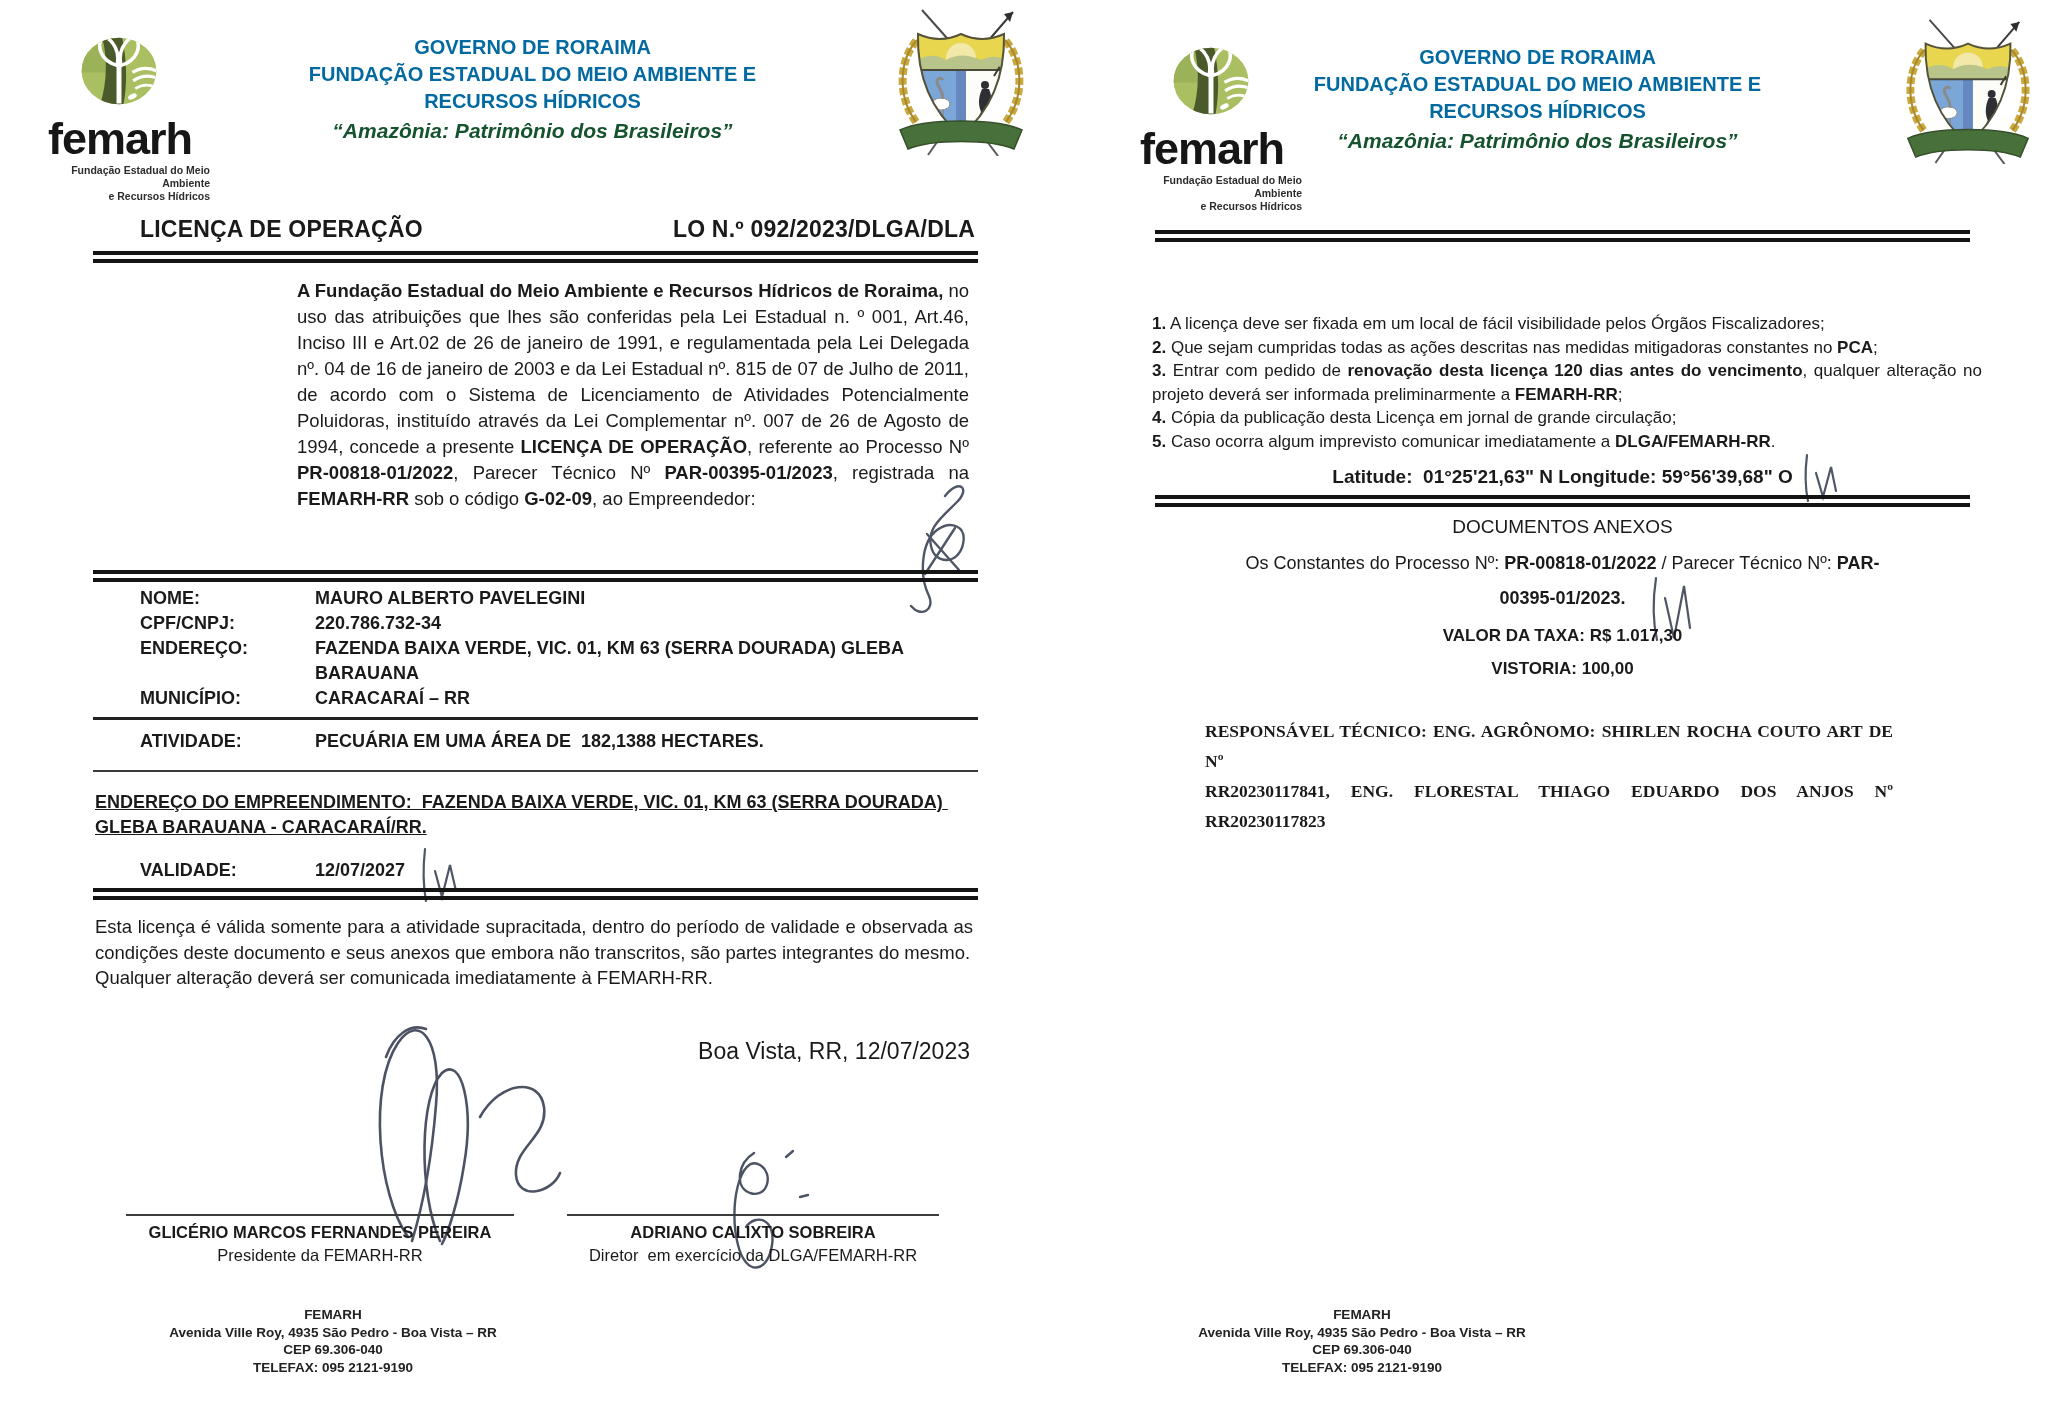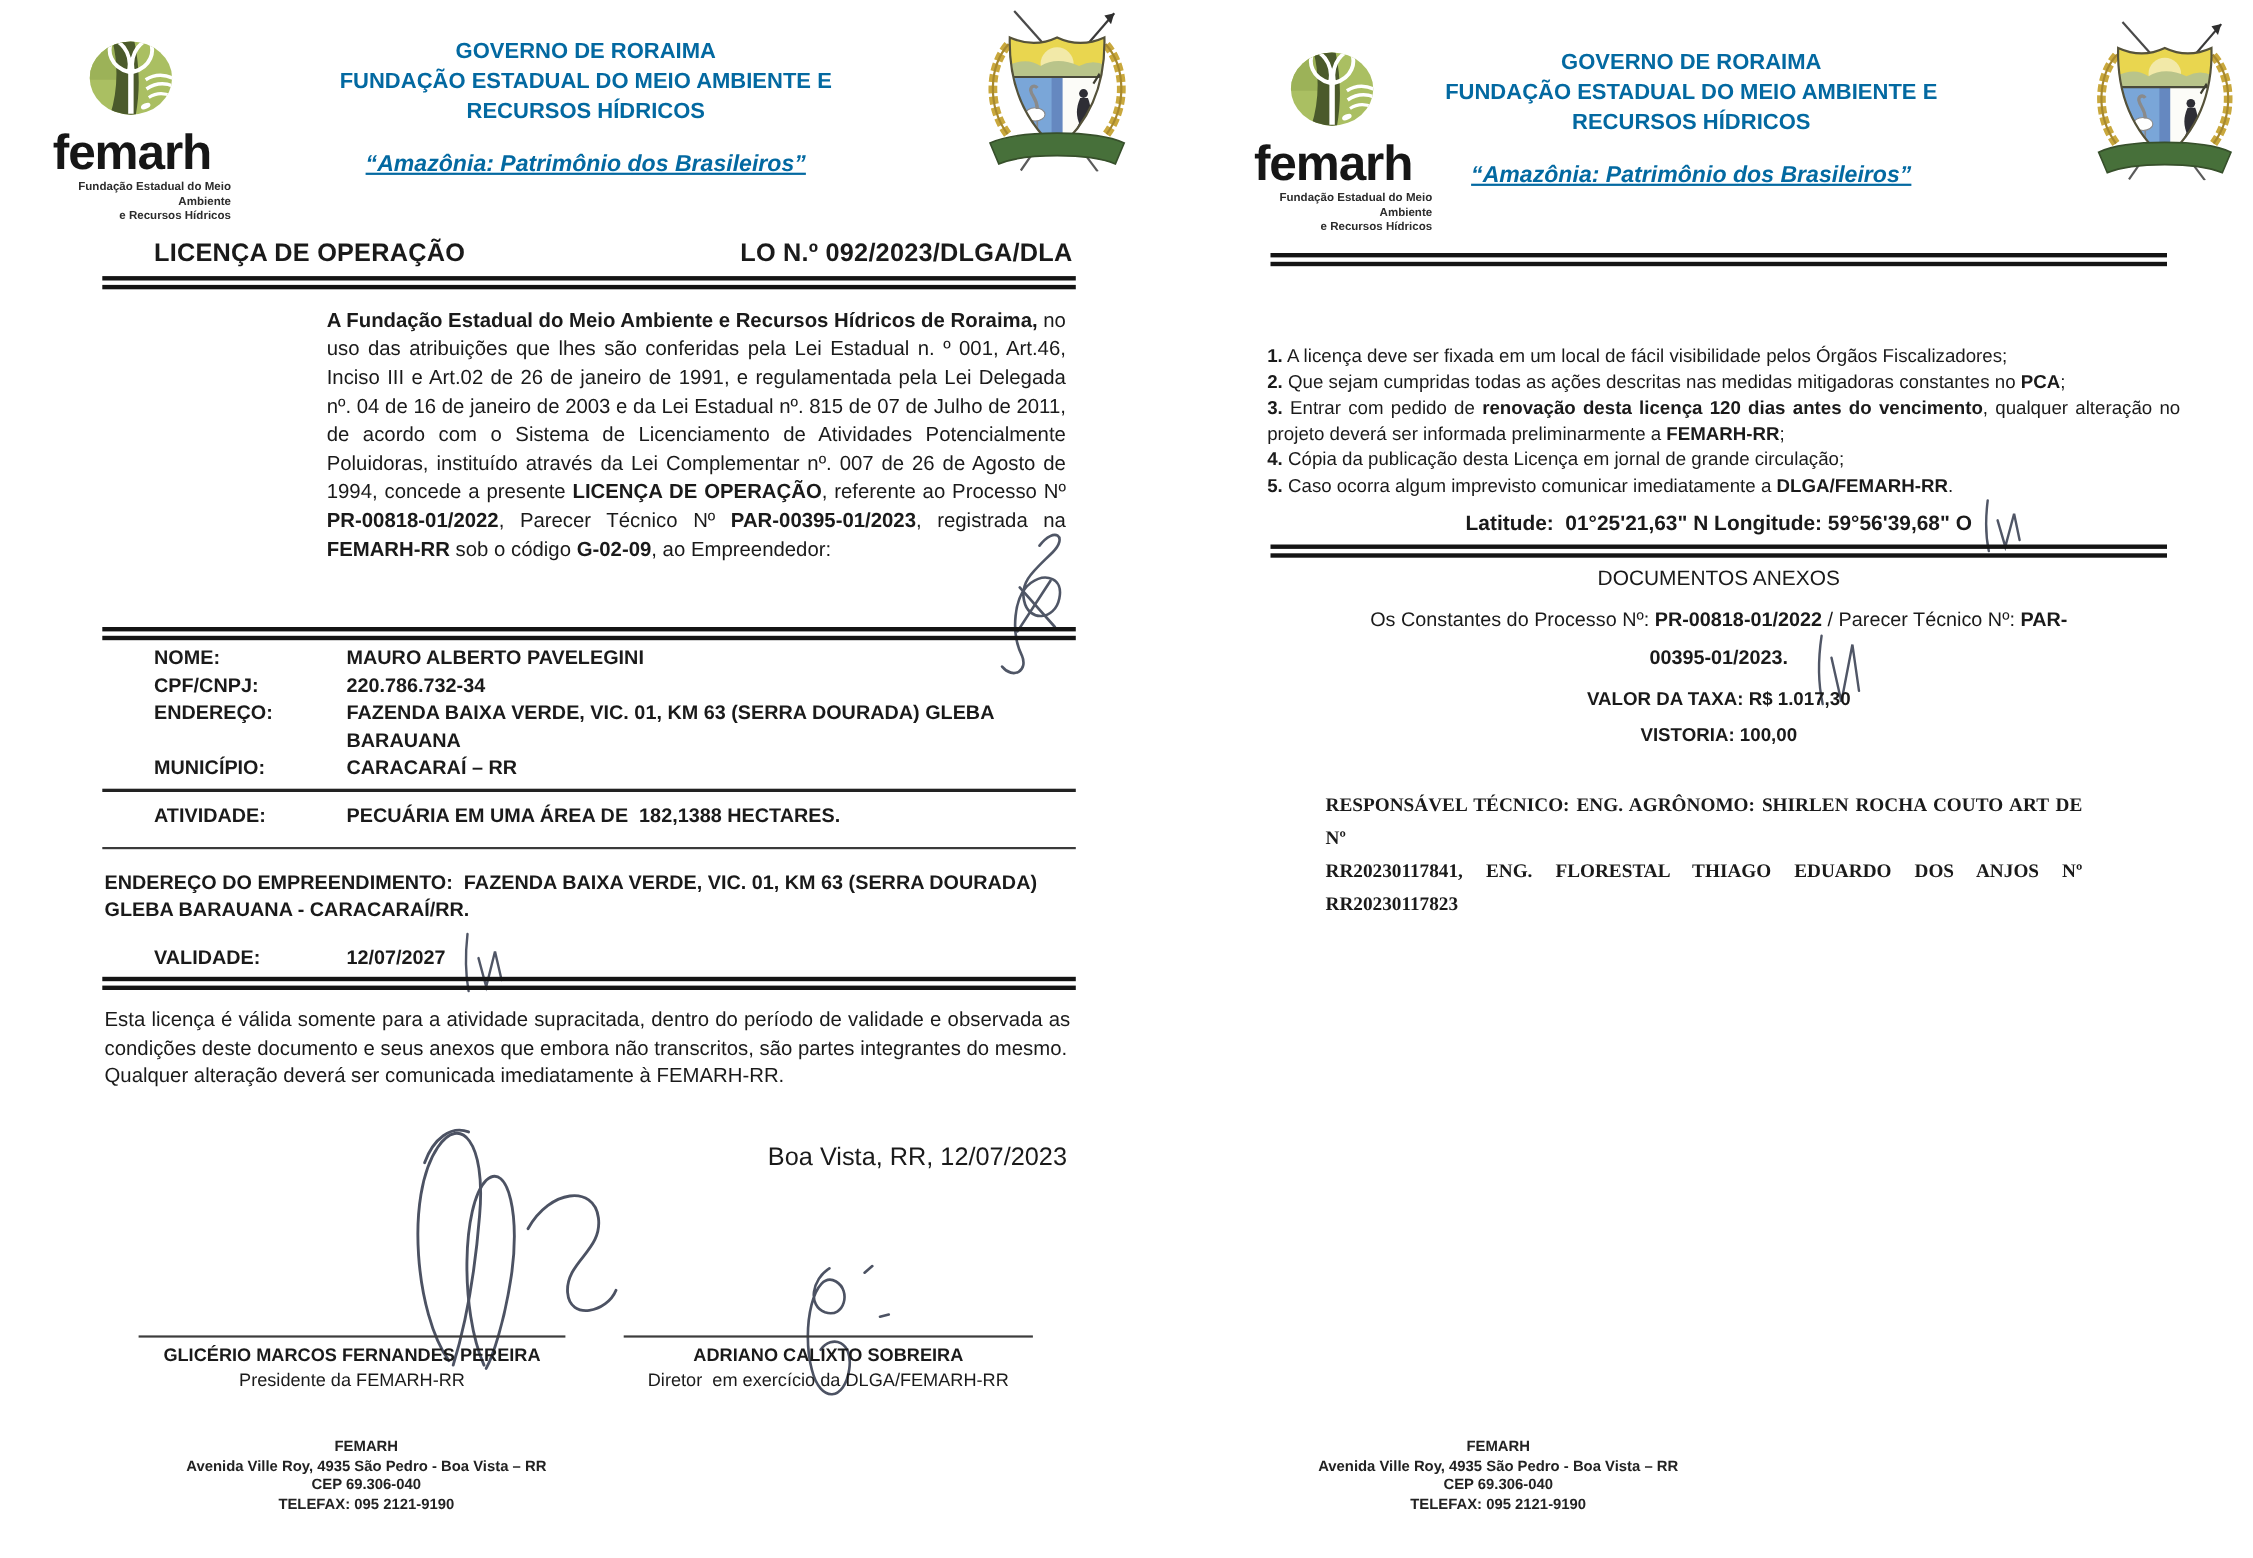--- a/index.html
+++ b/index.html
@@ -7,34 +7,34 @@
        font-family:"Liberation Sans","DejaVu Sans",sans-serif;color:#1a1a1a;}
   .canvas{position:absolute;inset:0;background:#fff;}
   .page{position:absolute;top:0;width:1024px;height:1416px;}
   .abs{position:absolute;}
 
   
   .logo-word{font-weight:700;font-size:45px;line-height:1;letter-spacing:-1px;color:#161616;text-align:center;margin-top:2px;}
   .logo-sub{font-size:10.5px;line-height:1.25;text-align:right;color:#2c2c2c;font-weight:600;margin-top:3px;}
   .org{text-align:center;}
   .org-l{font-weight:700;font-size:20px;line-height:27px;color:#0369a1;}
-  .motto{font-weight:700;font-style:italic;font-size:21px;line-height:26px;color:#0369a1;margin-top:21px;text-decoration:underline;}
+  .motto{font-weight:700;font-style:italic;font-size:21px;line-height:26px;color:#14532d;margin-top:3px;}
 
   
   .rule2{border-top:4px solid #141414;border-bottom:4px solid #141414;height:4px;}
   .rule-med{border-top:3px solid #222;}
   .rule1{border-top:2px solid #3a3a3a;}
 
   
   .doc-title{font-weight:700;font-size:23px;letter-spacing:.2px;}
   .preamble{font-size:18.5px;line-height:26px;text-align:justify;margin:0;}
   .fields .frow{display:flex;font-weight:700;font-size:18px;line-height:25px;}
   .flabel{width:175px;flex:none;}
   .fval{flex:1;white-space:pre-wrap;}
-  .endemp{font-weight:700;font-size:18px;line-height:25px;white-space:pre-wrap;}
+  .endemp{font-weight:700;font-size:18px;line-height:25px;white-space:pre-wrap;text-decoration:underline;}
   .note-just{text-align:justify;}
   .note{font-size:18.5px;line-height:25.5px;}
   .place-date{font-size:23px;text-align:right;}
   .sig{border-top:2px solid #3c3c3c;text-align:center;padding-top:5px;}
   .sig-name{font-weight:700;font-size:16.5px;line-height:22px;}
   .sig-role{font-size:16.5px;line-height:24px;white-space:pre-wrap;}
   .footer{text-align:center;font-weight:700;font-size:13.5px;line-height:17.5px;color:#222;}
 
   
   .cond-title{font-weight:700;font-size:19px;text-align:center;}

